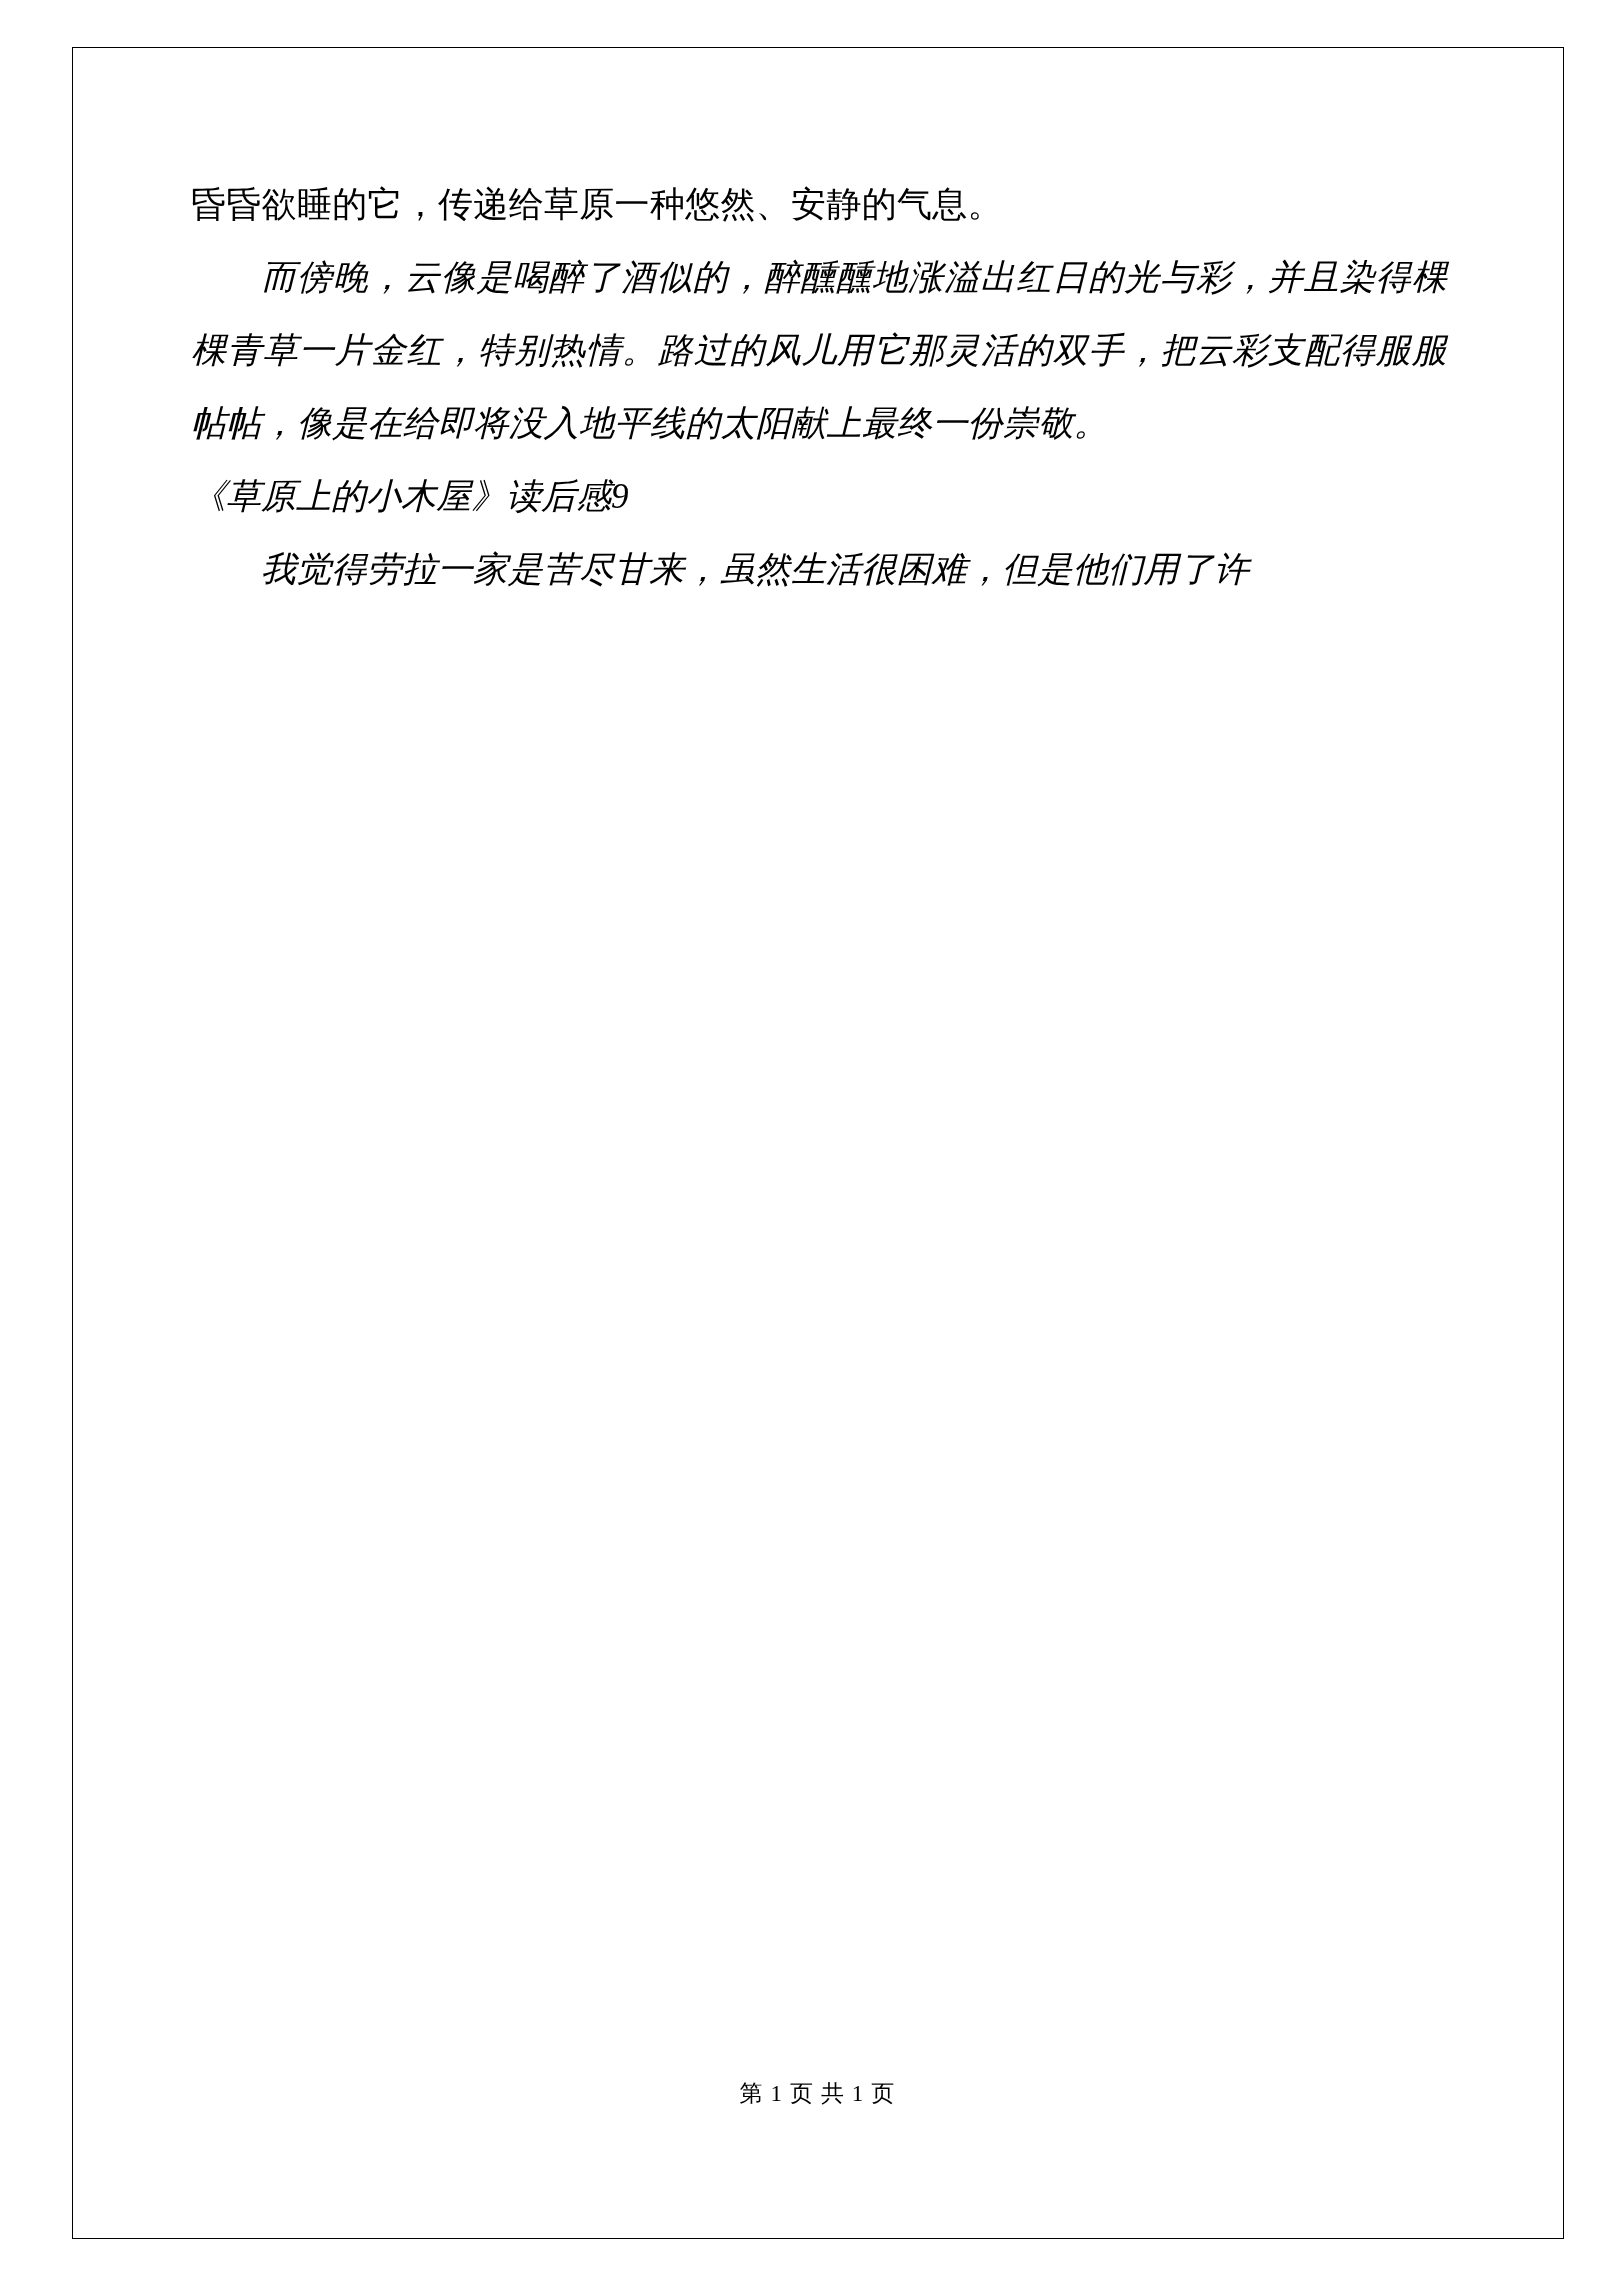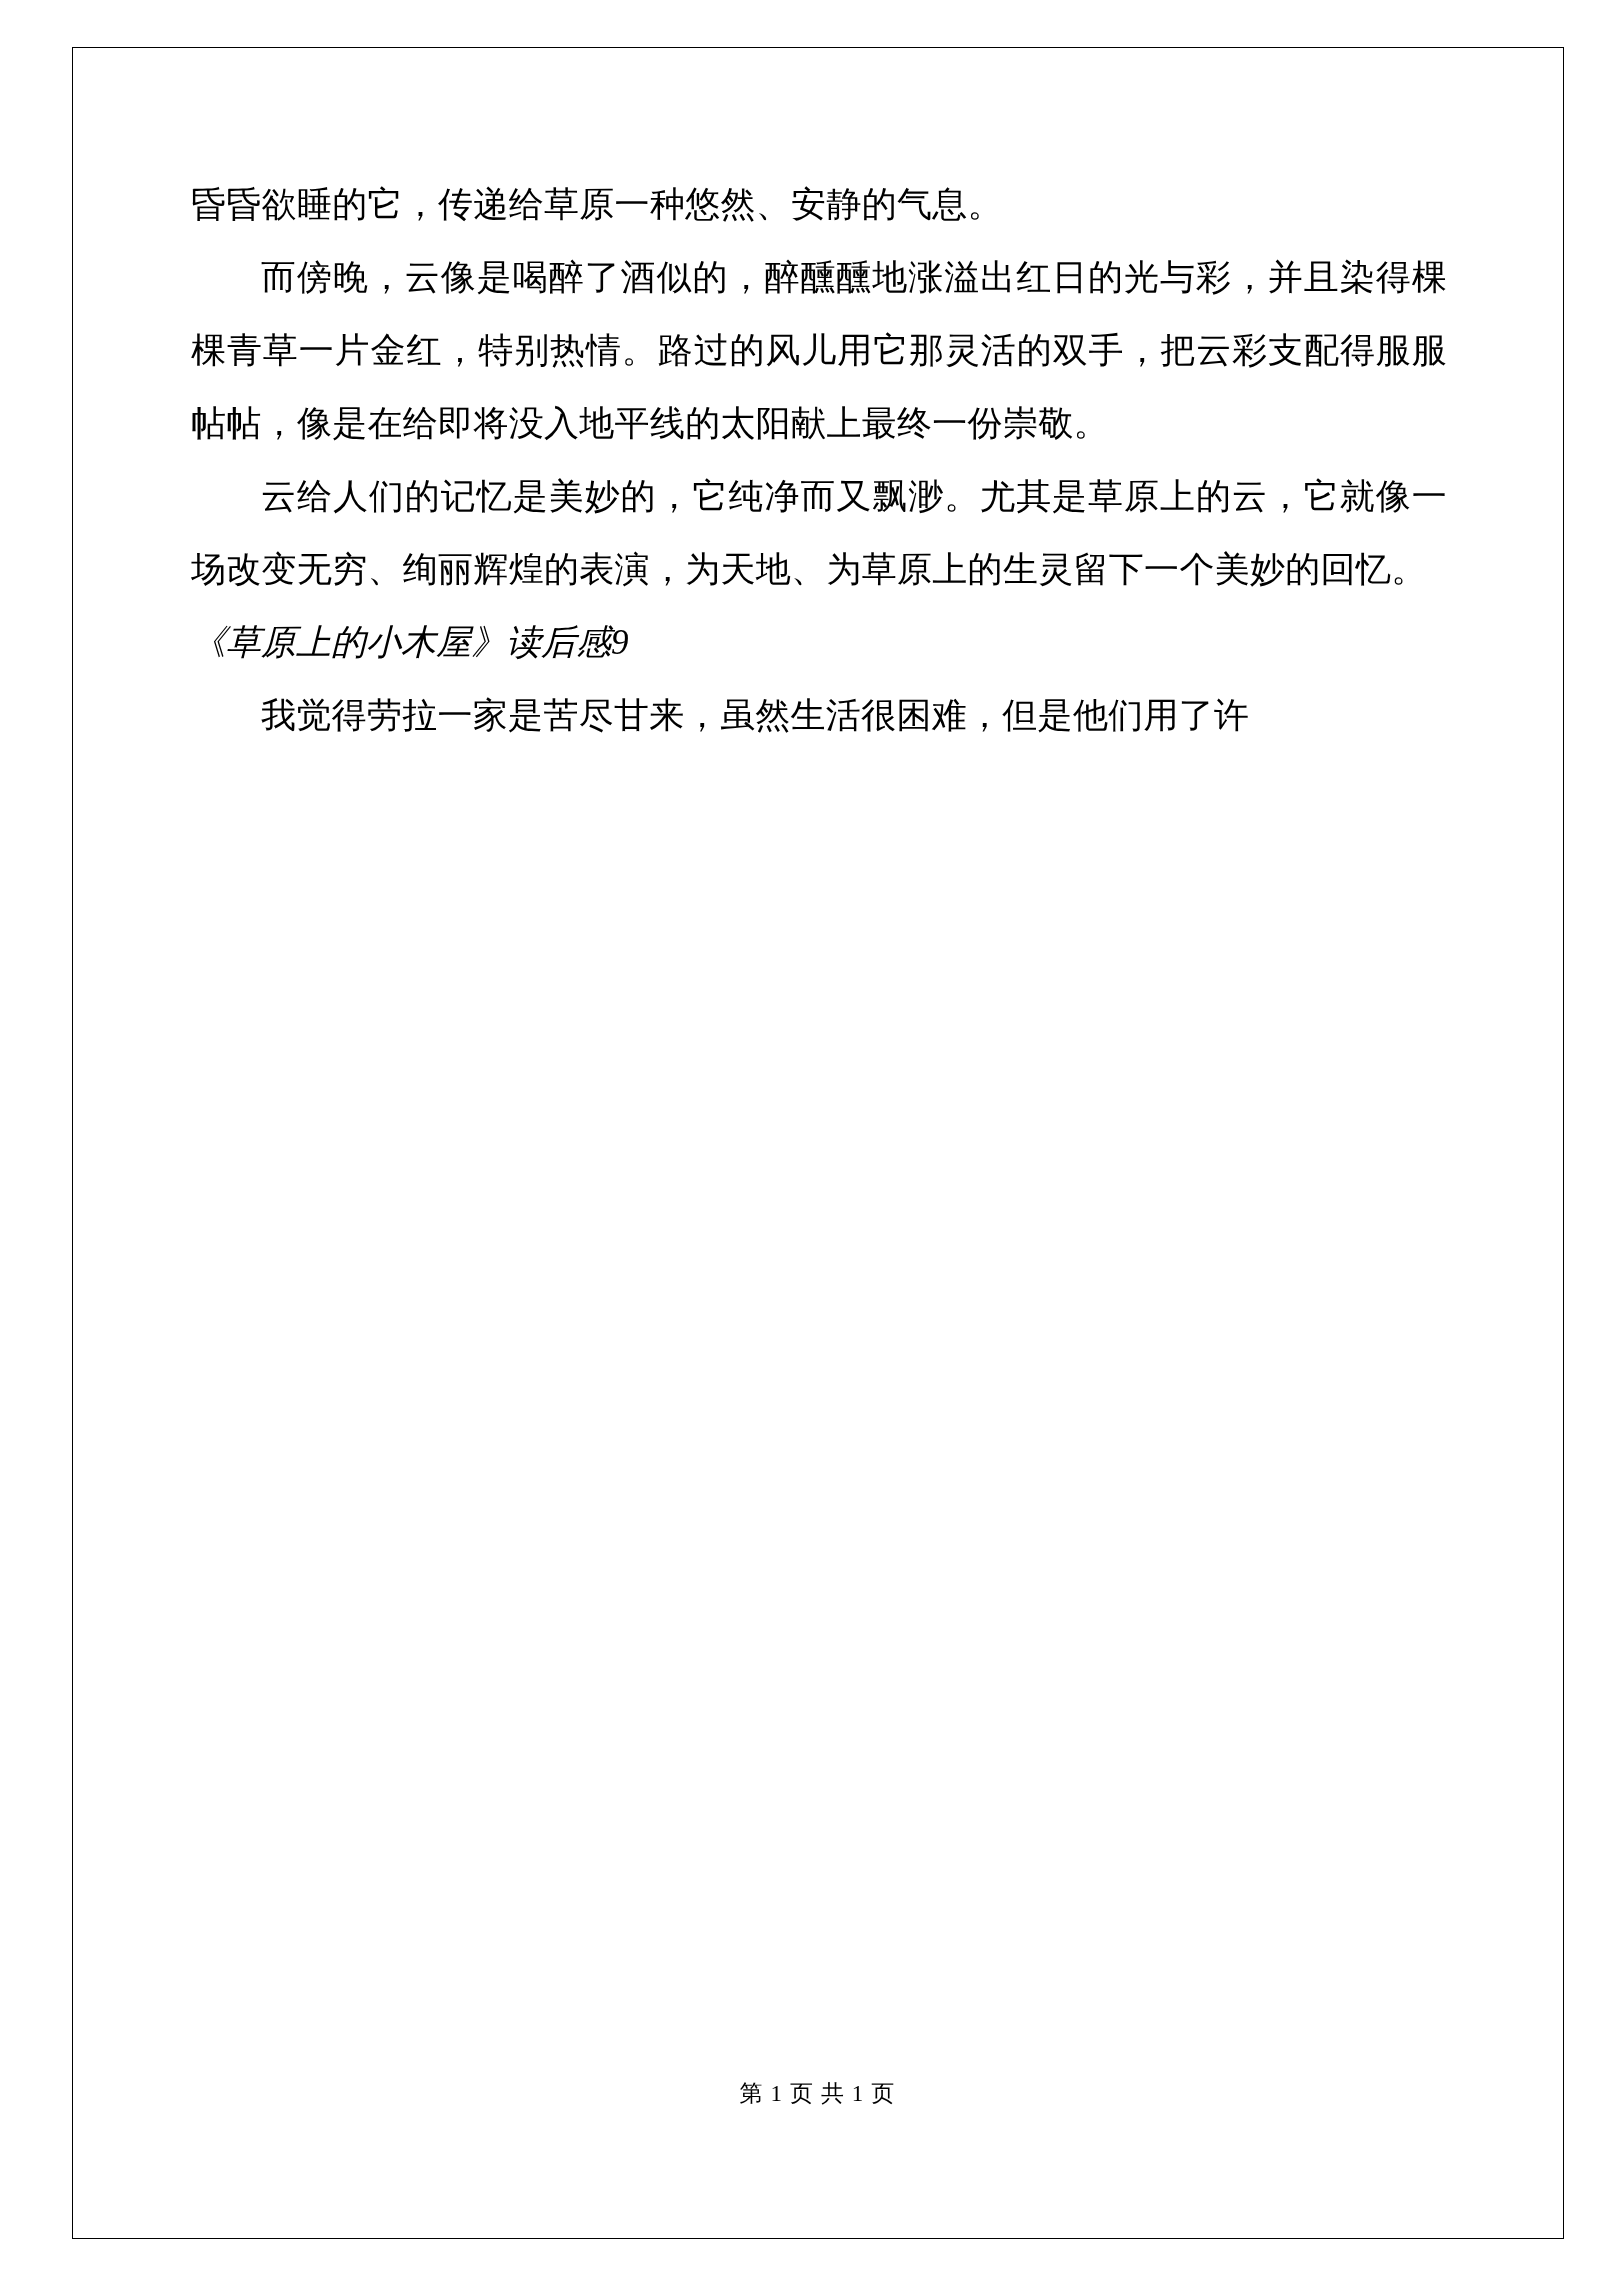--- a/index.html
+++ b/index.html
@@ -39,20 +39,21 @@
     font-size: 35px;
     line-height: 73px;
     color: #000000;
     text-align: justify;
     text-justify: inter-ideograph;
     letter-spacing: 0.3px;
     font-family: "Liberation Serif", "DejaVu Serif", serif;
   }
   p.indent {
     text-indent: 70px;
+    font-style: italic;
   }
   p.heading {
     margin: 0;
     font-size: 35px;
     line-height: 73px;
     color: #000000;
     text-indent: 0;
     font-family: "Liberation Serif", "DejaVu Serif", serif;
     font-style: italic;
   }
@@ -70,20 +71,19 @@
 </style>
 </head>
 <body>
 
 <div class="page">
   <div class="page-border"></div>
 
   <div class="content">
     <p class="para">昏昏欲睡的它，传递给草原一种悠然、安静的气息。</p>
     <p class="para indent">而傍晚，云像是喝醉了酒似的，醉醺醺地涨溢出红日的光与彩，并且染得棵棵青草一片金红，特别热情。路过的风儿用它那灵活的双手，把云彩支配得服服帖帖，像是在给即将没入地平线的太阳献上最终一份崇敬。</p>
-    <p class="para indent">云给人们的记忆是美妙的，它纯净而又飘渺。尤其是草原上的云，它就像一场改变无穷、绚丽辉煌的表演，为天地、为草原上的生灵留下一个美妙的回忆。</p>
     <p class="heading">《草原上的小木屋》读后感9</p>
     <p class="para indent">我觉得劳拉一家是苦尽甘来，虽然生活很困难，但是他们用了许</p>
   </div>
 
   <div class="footer">第 1 页  共 1 页</div>
 </div>
 
 
 </body></html>

